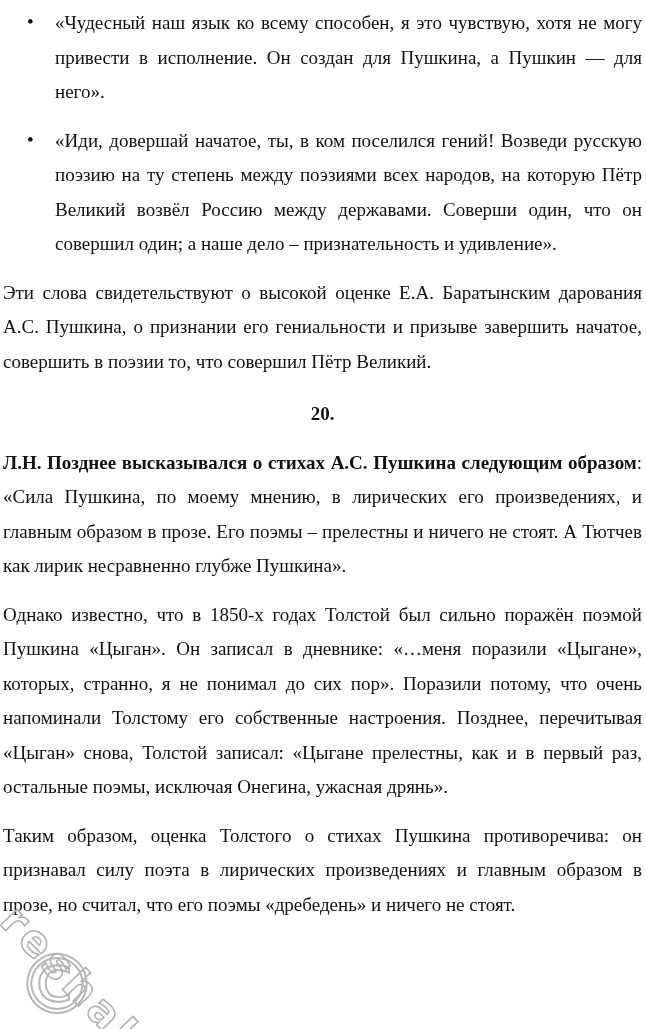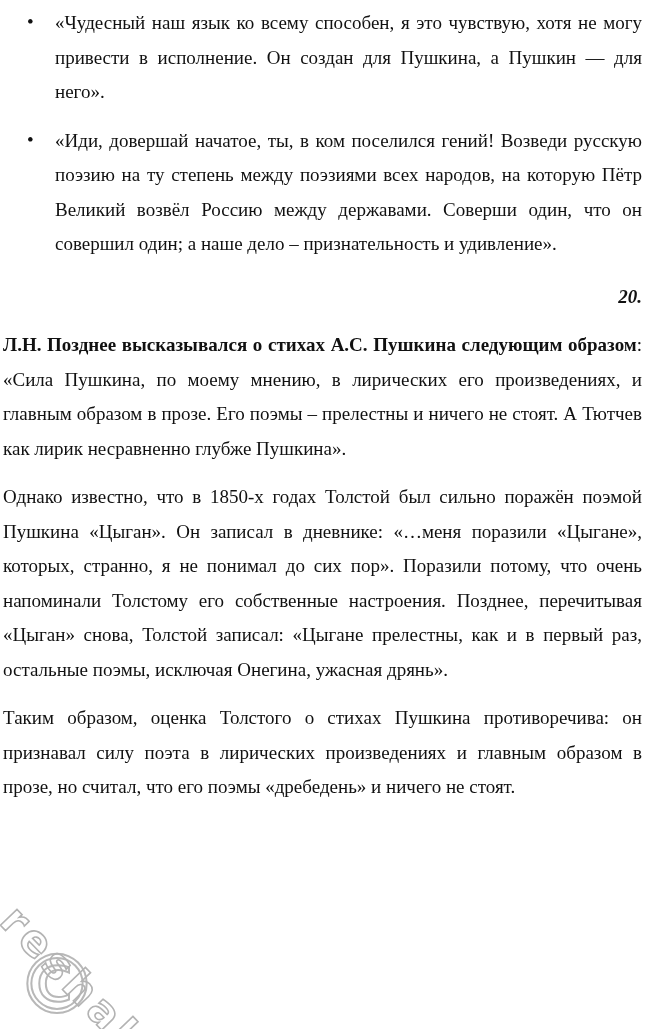--- a/index.html
+++ b/index.html
@@ -36,22 +36,21 @@
     left: 24px;
     top: -1px;
     font-size: 19px;
   }
   .para {
     margin: 14px 0;
   }
   .section-number {
     font-weight: bold;
     margin: 18px 0 13px 0;
-    text-align: right;
-    font-style: italic;
+    text-align: center;
   }
   .bold-lead {
     font-weight: bold;
   }
   .last-para {
     margin-bottom: 0;
   }
   
   .watermark {
     position: absolute;
@@ -94,20 +93,21 @@
     <li class="quote-item">
       <span class="bullet">•</span>
       <span>«Чудесный наш язык ко всему способен, я это чувствую, хотя не могу привести в исполнение. Он создан для Пушкина, а Пушкин — для него».</span>
     </li>
     <li class="quote-item">
       <span class="bullet">•</span>
       <span>«Иди, довершай начатое, ты, в ком поселился гений! Возведи русскую поэзию на ту степень между поэзиями всех народов, на которую Пётр Великий возвёл Россию между державами. Соверши один, что он совершил один; а наше дело – признательность и удивление».</span>
     </li>
   </ul>
 
+  <p class="para">Эти слова свидетельствуют о высокой оценке Е.А. Баратынским дарования А.С. Пушкина, о признании его гениальности и призыве завершить начатое, совершить в поэзии то, что совершил Пётр Великий.</p>
 
   <p class="para section-number">20.</p>
 
   <p class="para"><span class="bold-lead">Л.Н. Позднее высказывался о стихах А.С. Пушкина следующим образом</span><span>: «Сила Пушкина, по моему мнению, в лирических его произведениях, и главным образом в прозе. Его поэмы – прелестны и ничего не стоят. А Тютчев как лирик несравненно глубже Пушкина».</span></p>
 
   <p class="para">Однако известно, что в 1850-х годах Толстой был сильно поражён поэмой Пушкина «Цыган». Он записал в дневнике: «…меня поразили «Цыгане», которых, странно, я не понимал до сих пор». Поразили потому, что очень напоминали Толстому его собственные настроения. Позднее, перечитывая «Цыган» снова, Толстой записал: «Цыгане прелестны, как и в первый раз, остальные поэмы, исключая Онегина, ужасная дрянь».</p>
 
   <p class="para last-para">Таким образом, оценка Толстого о стихах Пушкина противоречива: он признавал силу поэта в лирических произведениях и главным образом в прозе, но считал, что его поэмы «дребедень» и ничего не стоят.</p>
 
 </div>

